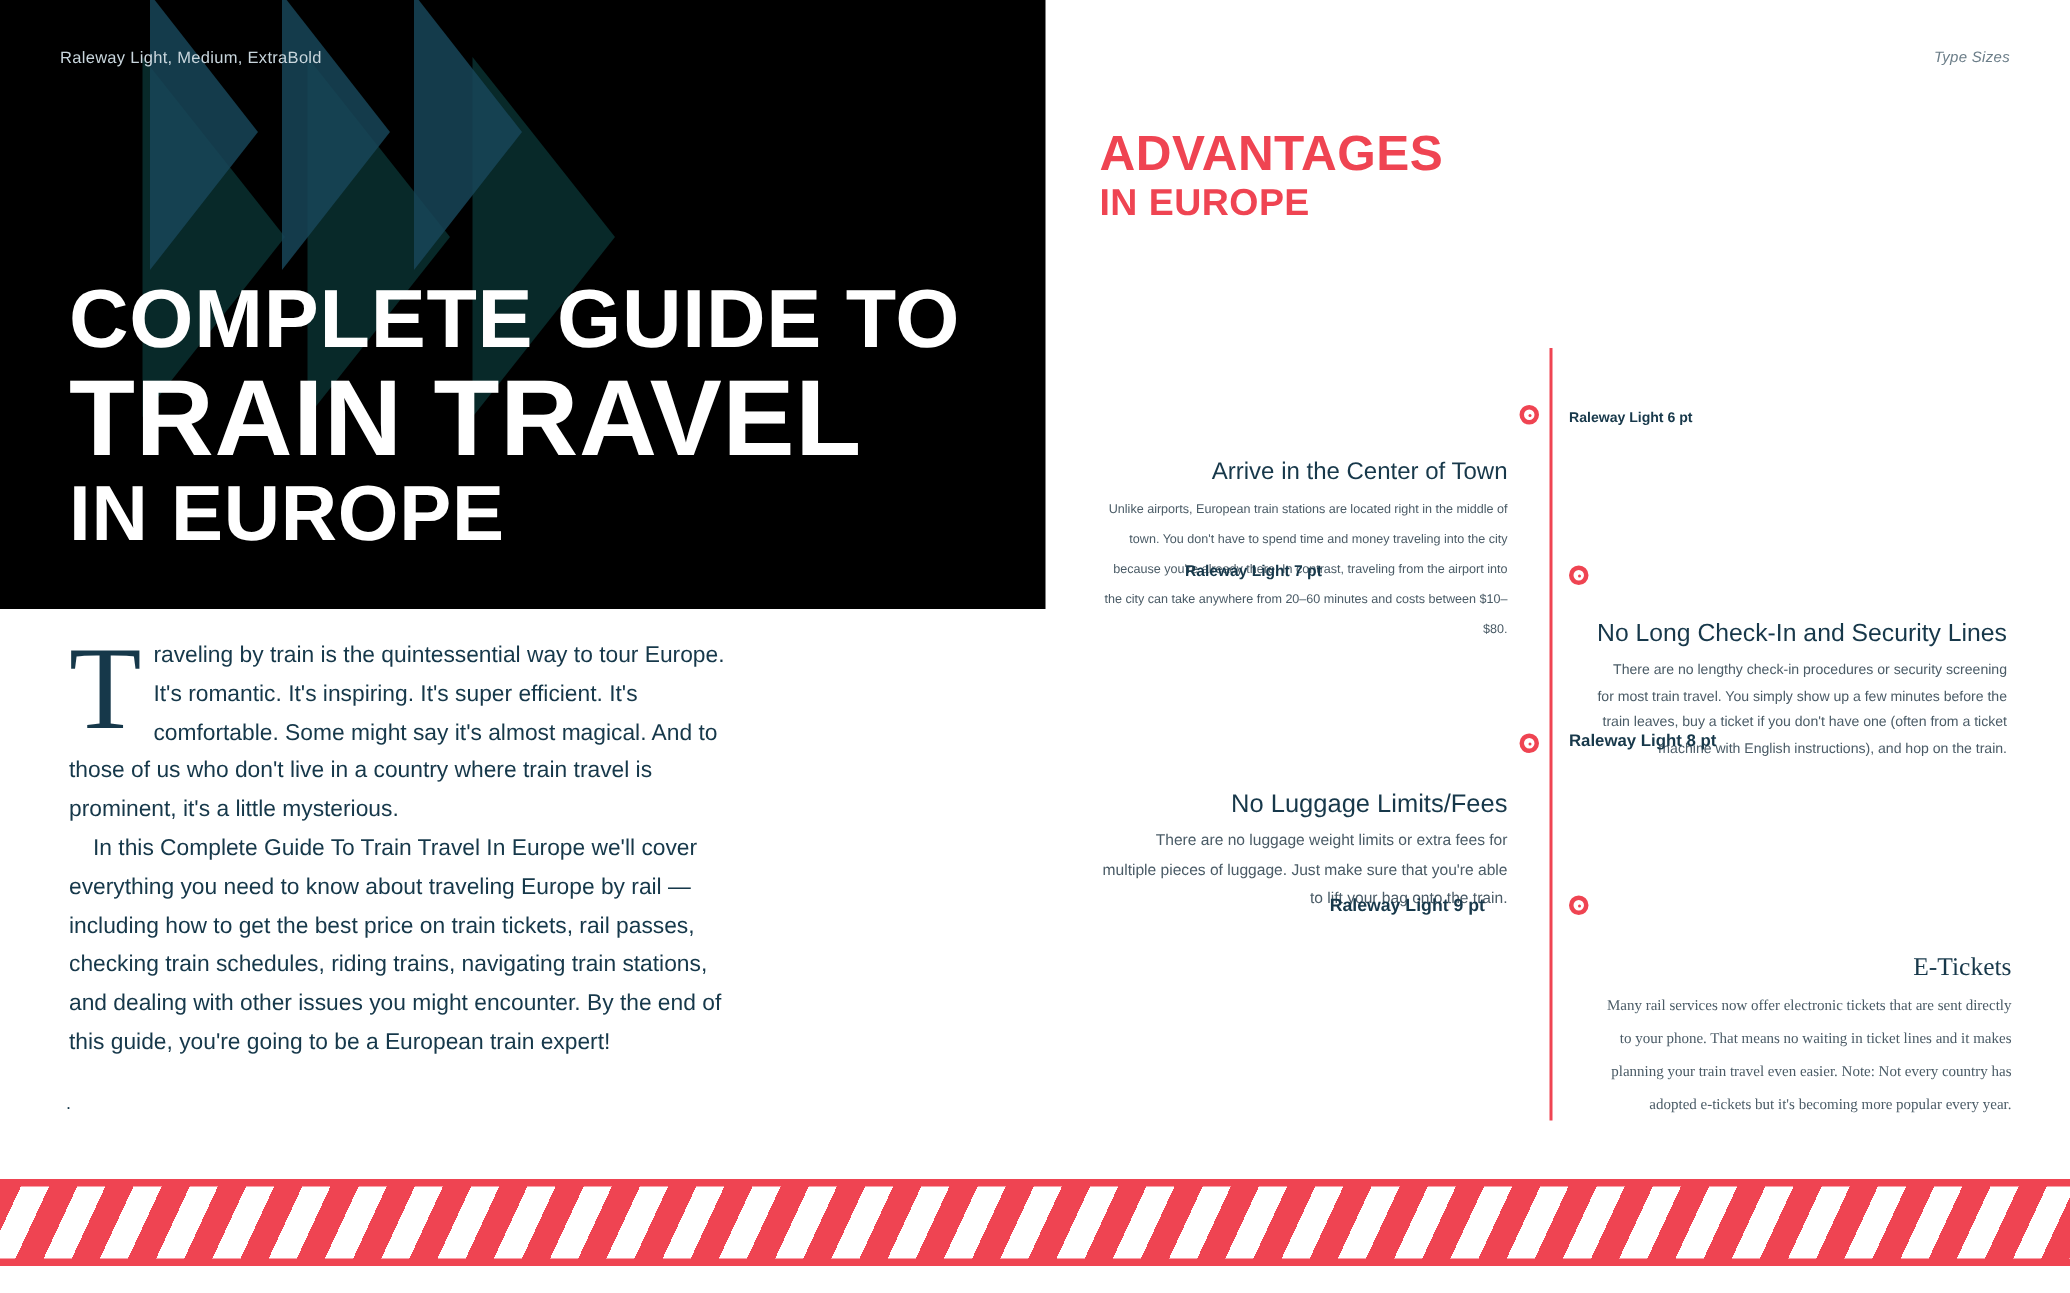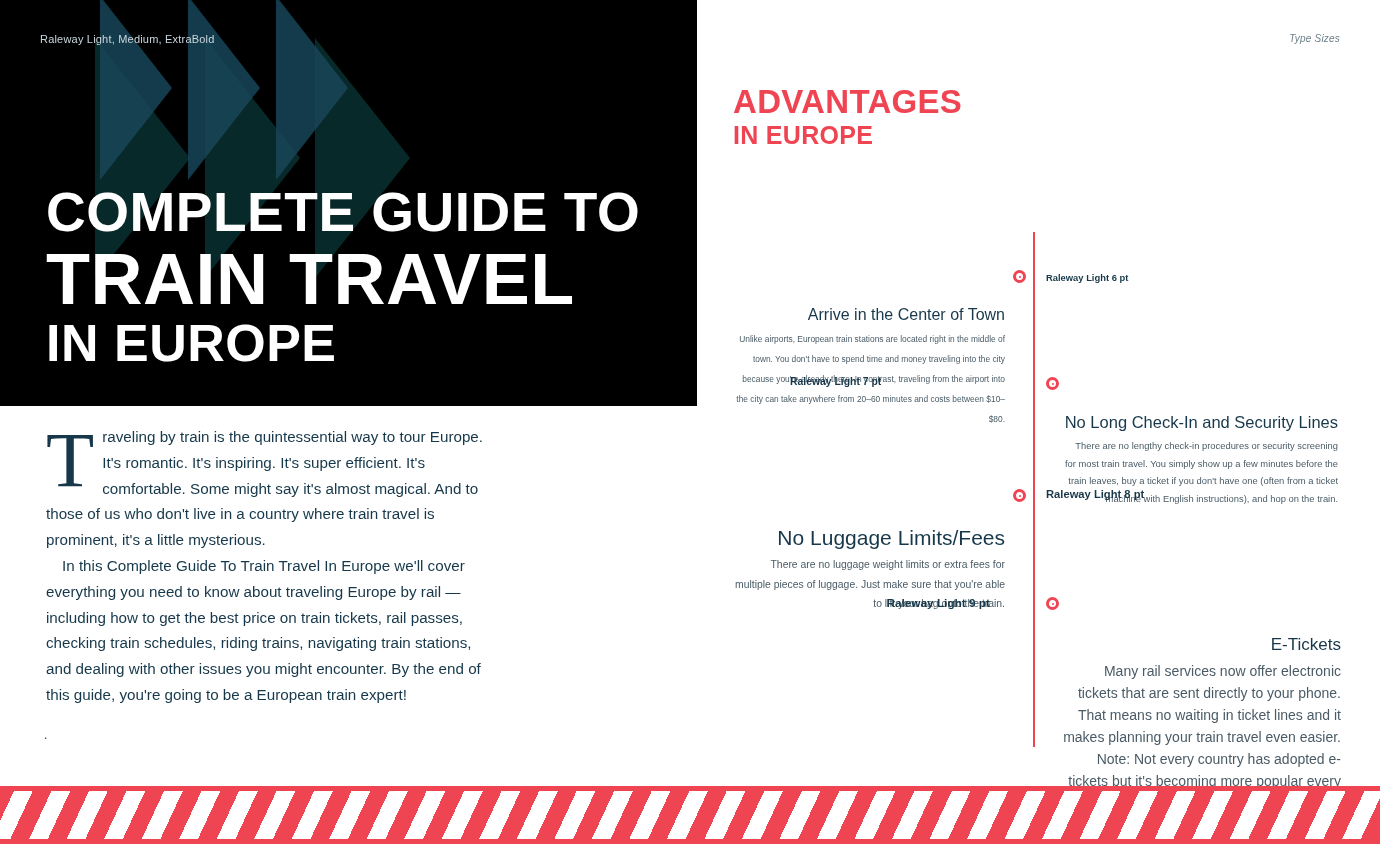--- a/index.html
+++ b/index.html
@@ -198,26 +198,26 @@
   
   #e1 { left: 733px; top: 262px; width: 272px; }
   #e1 .entry-head { font-size: 16px; }
   #e1 .entry-body { font-size: 8.4px; line-height: 20px; }
 
   #e2 { left: 1063px; top: 369px; width: 275px; }
   #e2 .entry-head { font-size: 16.5px; }
   #e2 .entry-body { font-size: 9.4px; line-height: 17.5px; }
 
   #e3 { left: 733px; top: 482px; width: 272px; }
-  #e3 .entry-head { font-size: 21px; }
+  #e3 .entry-head { font-size: 17px; }
   #e3 .entry-body { font-size: 10.4px; line-height: 19.5px; }
 
-  #e4 { left: 1063px; top: 591px; width: 278px; }
+  #e4 { left: 1063px; top: 591px; width: 278px; font-family: Liberation Serif, serif; }
   #e4 .entry-head { font-size: 17px; }
-  #e4 .entry-body { font-size: 14px; line-height: 22px; }
+  #e4 .entry-body { font-size: 10px; line-height: 22px; }
 
   #s1 { left: 1046px; top: 272px; font-size: 9.4px; }
   #s2 { left: 790px; top: 376px; font-size: 10.4px; width: 228px; text-align: left; }
   #s3 { left: 1046px; top: 488px; font-size: 11.2px; }
   #s4 { left: 762px; top: 596px; font-size: 11.8px; width: 228px; text-align: right; }
 
   
   .stripe {
     position: absolute;
     left: 0;

